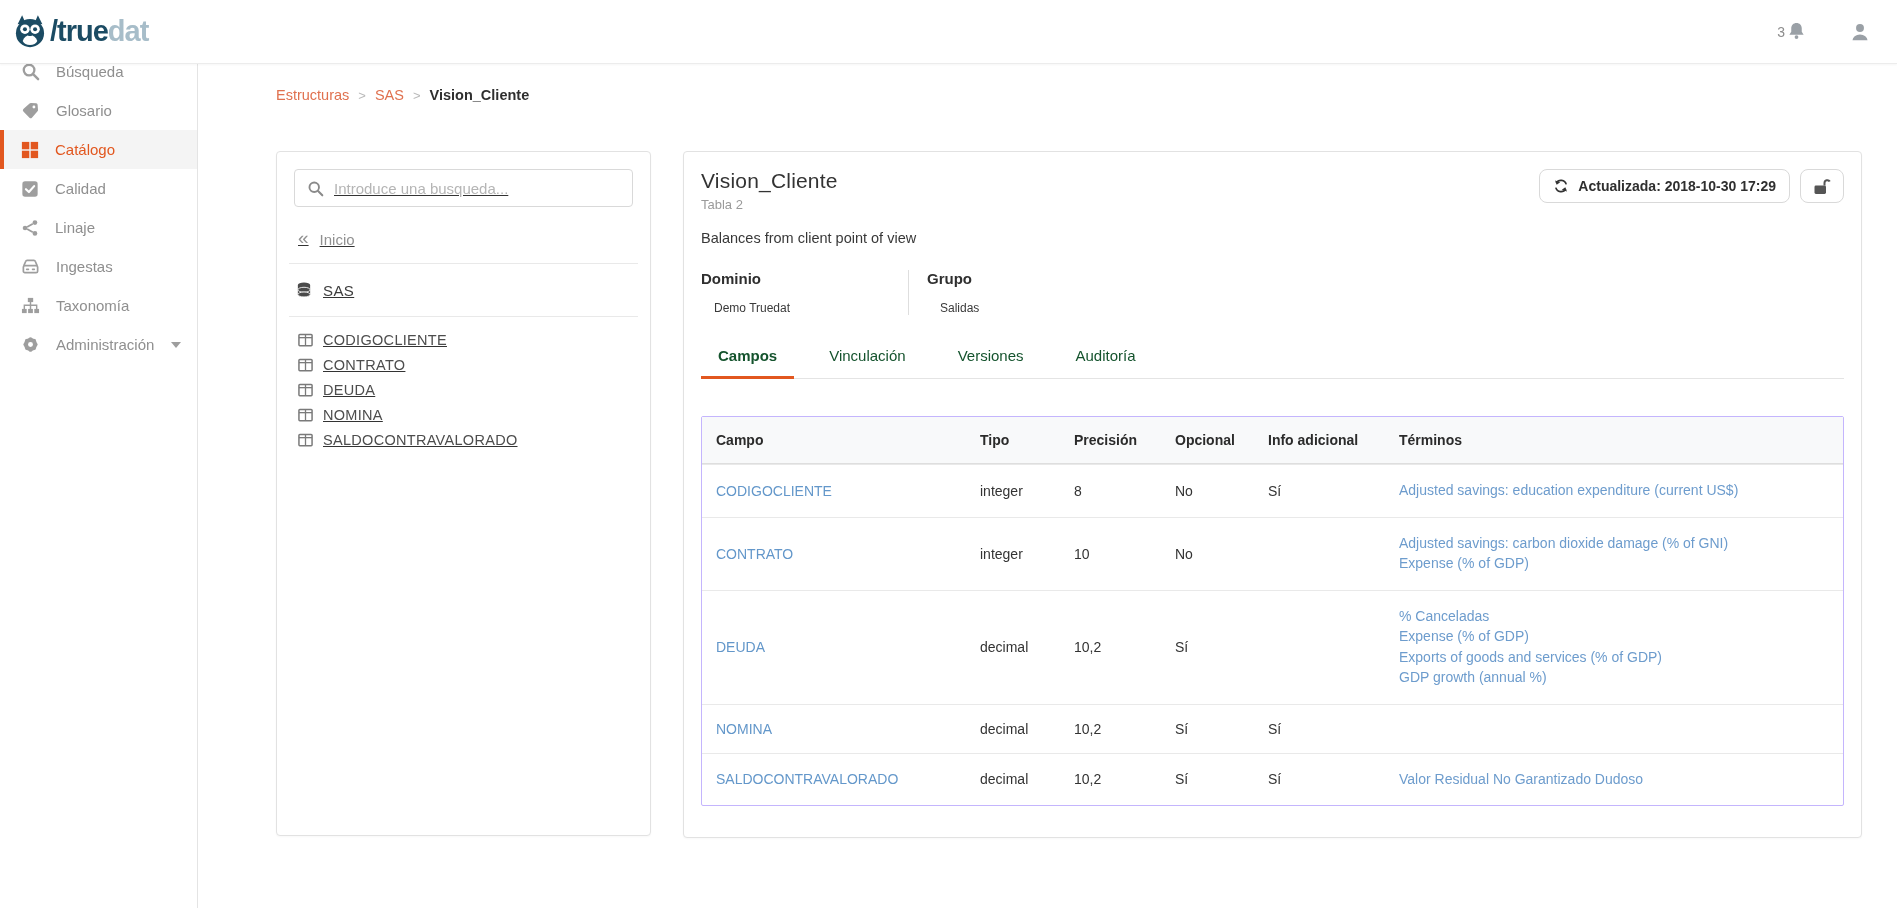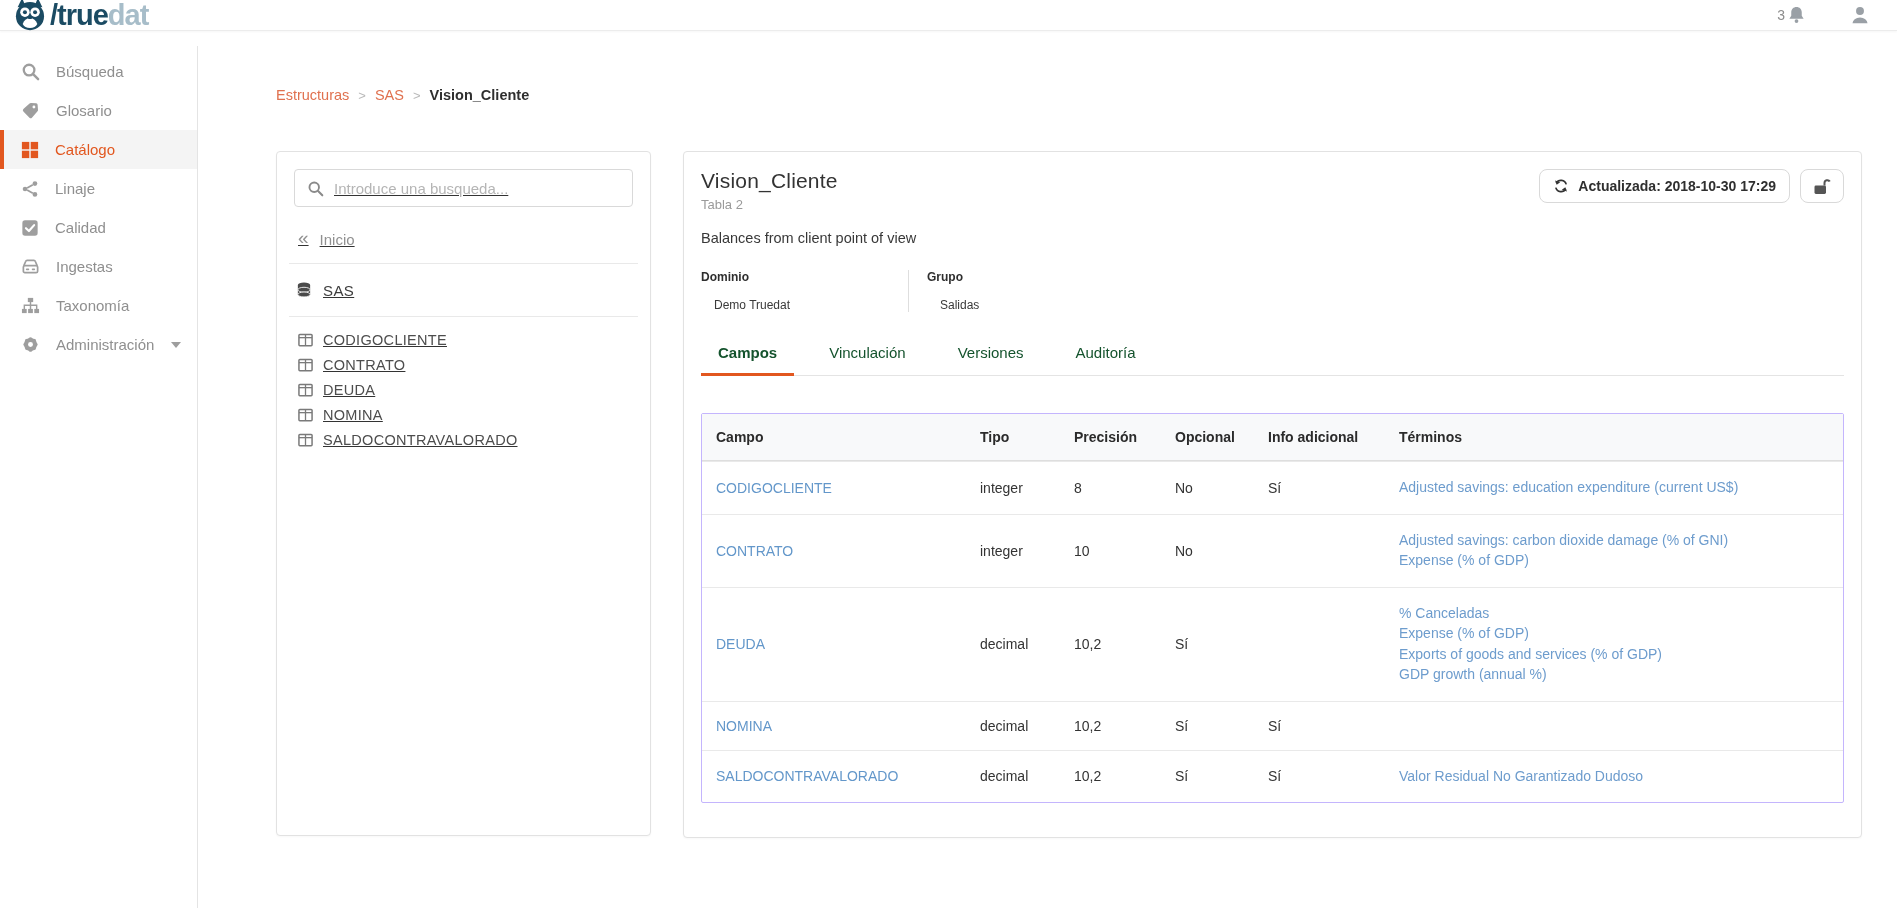--- a/index.html
+++ b/index.html
@@ -1,20 +1,20 @@
 <!DOCTYPE html>
 <html><head>
 <meta charset="utf-8">
 <style>
   * { margin:0; padding:0; box-sizing:border-box; }
   html,body { width:1897px; height:922px; background:#fff; overflow:hidden;
               font-family:"Liberation Sans", sans-serif; color:#333; }
 
   
-  .topbar { position:absolute; top:0; left:0; right:0; height:31px; background:#fff;
+  .topbar { position:absolute; top:0; left:0; right:0; height:64px; background:#fff;
             border-bottom:1px solid #ececec; box-shadow:0 1px 2px rgba(0,0,0,.04);
             display:flex; align-items:center; z-index:10; }
   .logo { display:flex; align-items:center; margin-left:12px; gap:2px; }
   .logo-text { font-size:29px; font-weight:700; letter-spacing:-1px; line-height:1; }
   .logo-dark { color:#1b4b63; }
   .logo-light { color:#a7bdc9; }
   .topbar-right { margin-left:auto; display:flex; align-items:center; gap:42px; margin-right:26px; }
   .notif { display:flex; align-items:center; gap:1px; cursor:pointer; }
   .notif-count { font-size:14px; color:#8d8d8d; }
 
@@ -67,21 +67,21 @@
          display:flex; align-items:center; gap:9px; padding:0 13px; cursor:pointer; }
   .btn-label { font-size:14px; font-weight:700; color:#2f2f2f; }
   .btn.icon-only { width:44px; justify-content:center; padding:0; }
 
   .detail-desc { margin-top:18px; font-size:14.5px; color:#383838; }
 
   .meta-row { display:flex; margin-top:24px; }
   .meta-block { padding-right:0; }
   .meta-block.first { width:207px; }
   .meta-divider { width:1px; background:#dedede; margin-right:18px; }
-  .meta-label { font-size:12px; font-weight:700; color:#2f2f2f; }
+  .meta-label { font-size:15px; font-weight:700; color:#2f2f2f; }
   .meta-value { font-size:12px; color:#3a3a3a; margin-top:14px; padding-left:13px; }
 
   .tabs { display:flex; margin-top:32px; border-bottom:1px solid #e4e4e4; }
   .tab { padding:0 17px 12px; font-size:15px; color:#14532d; cursor:pointer; margin-right:18px;
          border-bottom:3px solid transparent; margin-bottom:-1px; }
   .tab.active { font-weight:700; border-bottom-color:#e2571f; }
 
   
   .ftable { margin-top:37px; border:1px solid #c4b5fd; border-radius:2px; }
   .trow { display:grid; grid-template-columns:264px 94px 101px 93px 131px 1fr; align-items:center; }
@@ -164,38 +164,38 @@
           <rect x="1" y="10.8" width="8.2" height="8.2" fill="#e2571f"></rect>
           <rect x="10.8" y="10.8" width="8.2" height="8.2" fill="#e2571f"></rect>
         </svg>
     </span>
     <span class="nav-label">Catálogo</span>
   </div>
 
   <div class="nav-item">
     <span>
       <svg width="18" height="18" viewBox="0 0 20 20">
+          <rect x="1.5" y="1.5" width="17" height="17" rx="3" fill="#9e9e9e"></rect>
+          <polyline points="5.5,10.2 8.8,13.4 14.6,6.8" fill="none" stroke="#ffffff" stroke-width="2.4" stroke-linecap="round" stroke-linejoin="round"></polyline>
+        </svg>
+    </span>
+    <span class="nav-label">Calidad</span>
+  </div>
+
+  <div class="nav-item">
+    <span>
+      <svg width="18" height="18" viewBox="0 0 20 20">
           <circle cx="15.5" cy="4" r="2.6" fill="#9e9e9e"></circle>
           <circle cx="4.5" cy="10" r="2.6" fill="#9e9e9e"></circle>
           <circle cx="15.5" cy="16" r="2.6" fill="#9e9e9e"></circle>
           <line x1="6.8" y1="8.8" x2="13.2" y2="5.2" stroke="#9e9e9e" stroke-width="2"></line>
           <line x1="6.8" y1="11.2" x2="13.2" y2="14.8" stroke="#9e9e9e" stroke-width="2"></line>
         </svg>
     </span>
     <span class="nav-label">Linaje</span>
-  </div>
-
-  <div class="nav-item">
-    <span>
-      <svg width="18" height="18" viewBox="0 0 20 20">
-          <rect x="1.5" y="1.5" width="17" height="17" rx="3" fill="#9e9e9e"></rect>
-          <polyline points="5.5,10.2 8.8,13.4 14.6,6.8" fill="none" stroke="#ffffff" stroke-width="2.4" stroke-linecap="round" stroke-linejoin="round"></polyline>
-        </svg>
-    </span>
-    <span class="nav-label">Calidad</span>
   </div>
 
   <div class="nav-item">
     <span>
       <svg width="19" height="19" viewBox="0 0 20 20">
           <path d="M3 9 L5 4.5 a1.5 1.5 0 0 1 1.4-1 h7.2 a1.5 1.5 0 0 1 1.4 1 L17 9" fill="none" stroke="#9e9e9e" stroke-width="1.8"></path>
           <rect x="2.5" y="9" width="15" height="7.5" rx="1.6" fill="none" stroke="#9e9e9e" stroke-width="1.8"></rect>
           <line x1="6" y1="13" x2="7.8" y2="13" stroke="#9e9e9e" stroke-width="1.8" stroke-linecap="round"></line>
           <line x1="12.2" y1="13" x2="14" y2="13" stroke="#9e9e9e" stroke-width="1.8" stroke-linecap="round"></line>
         </svg>

